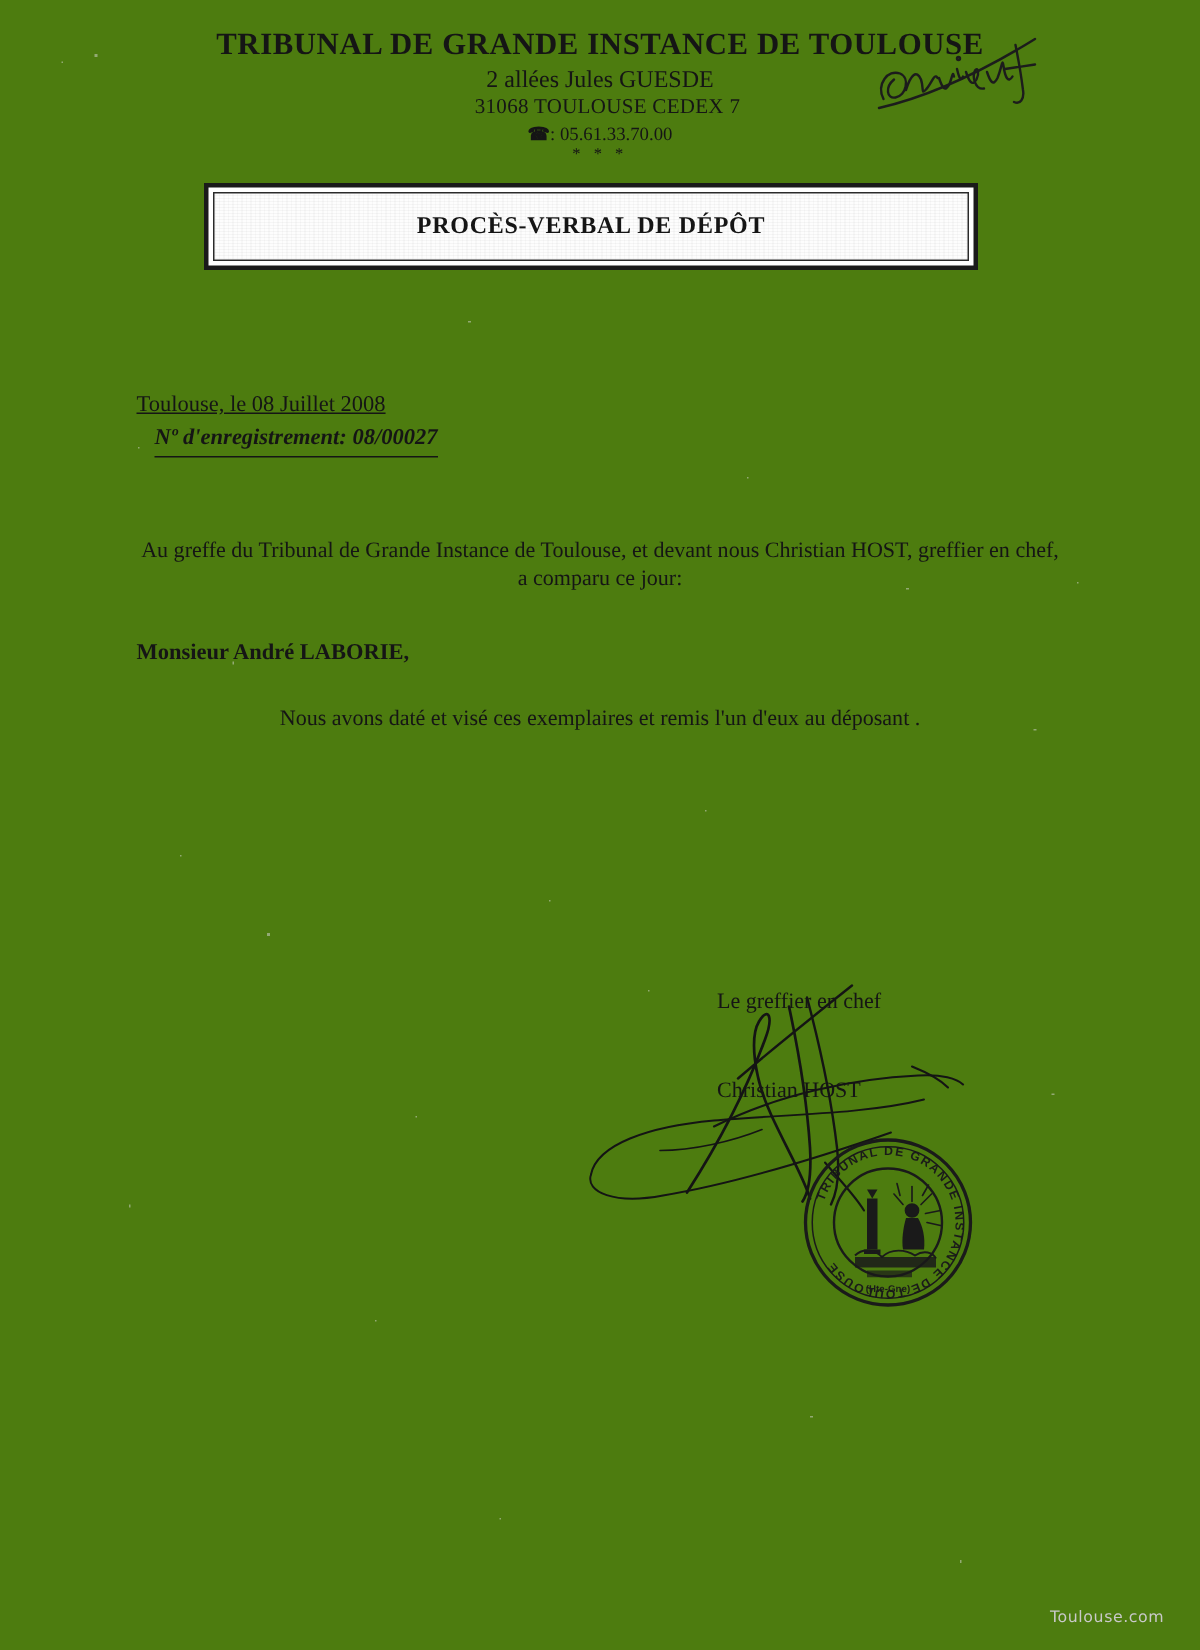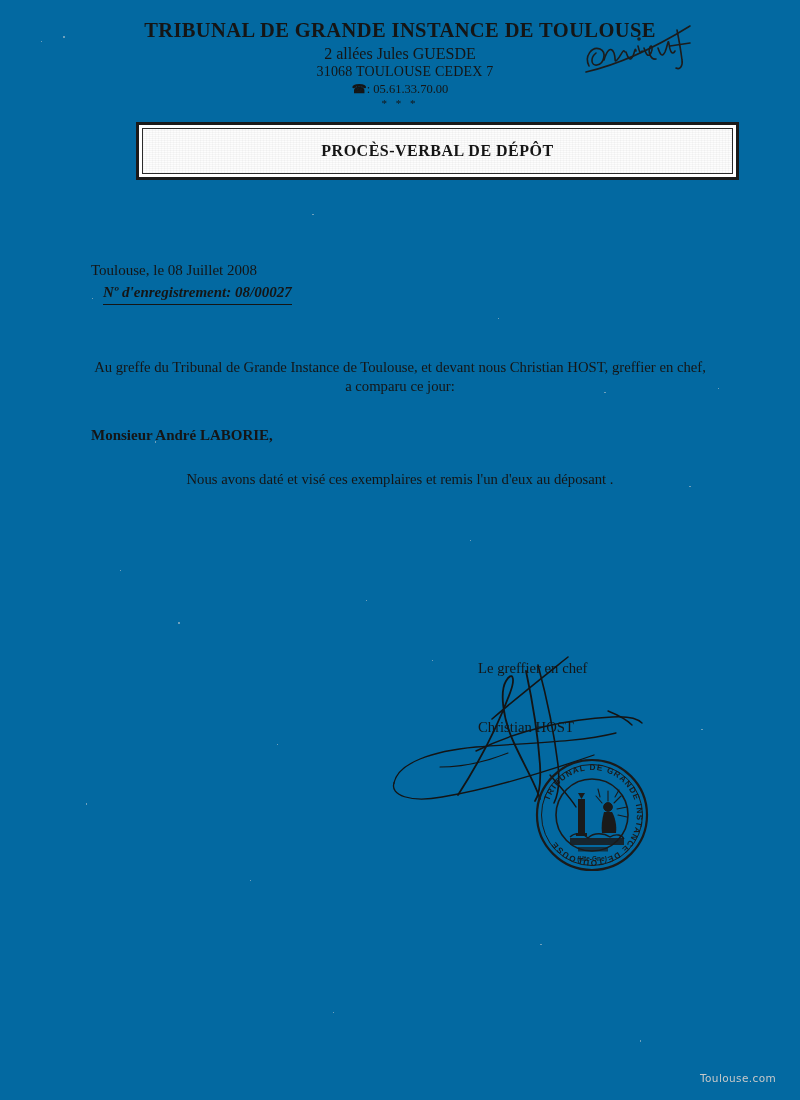--- a/index.html
+++ b/index.html
@@ -4,21 +4,21 @@
 <style>
   html, body {
     margin: 0;
     padding: 0;
     background: #ffffff;
   }
   #page {
     position: relative;
     width: 800px;
     height: 1100px;
-    background: #0369a1;
+    background: #4d7c0f;
     overflow: hidden;
     font-family: "Liberation Serif", "DejaVu Serif", serif;
     color: #151515;
   }
 
   
   .header-block {
     position: absolute;
     left: 0;
     top: 20px;
@@ -68,21 +68,21 @@
     width: 130px;
     height: 80px;
     pointer-events: none;
   }
 
   
   .title-box {
     position: absolute;
     left: 136px;
     top: 122px;
-    width: 603px;
+    width: 516px;
     height: 58px;
     border: 3px solid #1a1a1a;
     background: #ffffff;
     box-sizing: border-box;
     padding: 3px;
   }
   .title-box-inner {
     width: 100%;
     height: 100%;
     border: 1px solid #2a2a2a;
@@ -107,20 +107,21 @@
 
   
   .date-block {
     position: absolute;
     left: 91px;
     top: 260px;
   }
   .date-line {
     font-size: 15px;
     line-height: 1.45;
+    text-decoration: underline;
   }
   .reg-line {
     font-size: 15px;
     font-weight: bold;
     font-style: italic;
     line-height: 1.45;
     display: inline-block;
     border-bottom: 1.5px solid #151515;
     padding-bottom: 0px;
     margin-left: 12px;

